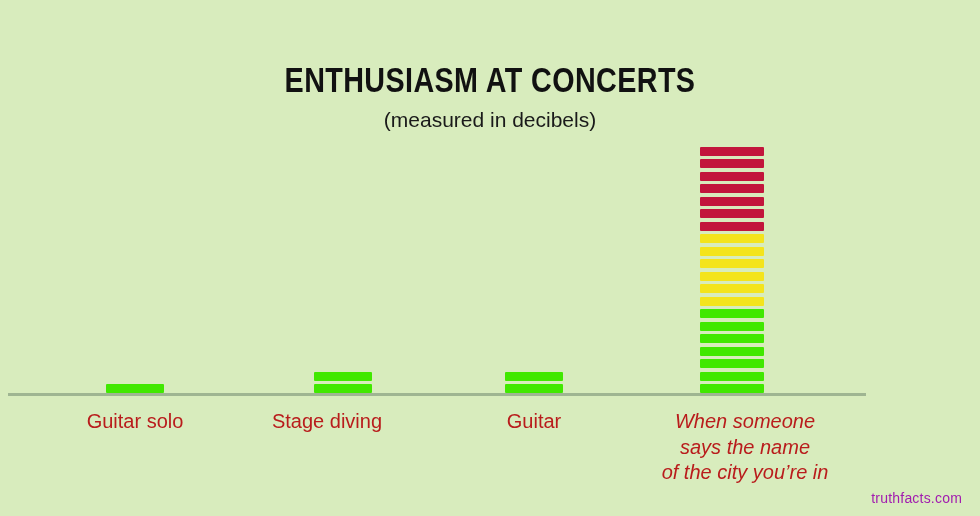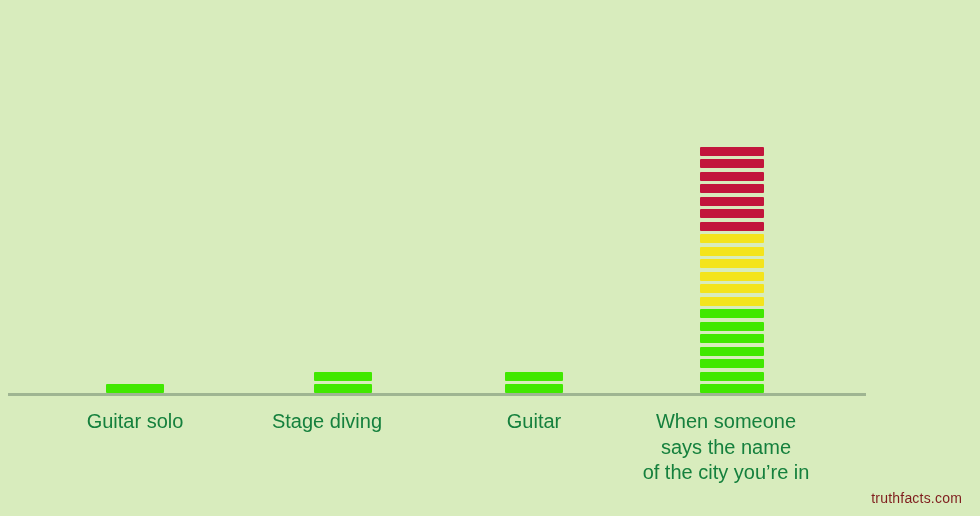--- a/index.html
+++ b/index.html
@@ -92,45 +92,49 @@
   .seg.red    { background: #c2163c; }
 
   
   .cat-label {
     position: absolute;
     top: 409px;
     width: 260px;
     text-align: center;
     font-family: "Liberation Sans", sans-serif;
     font-size: 20px;
-    color: #15803d;
+    color: #b91c1c;
     line-height: 1.28;
     white-space: pre-line;
   }
   .cat-label.c1 { left: 5px; }
   .cat-label.c2 { left: 197px; }
   .cat-label.c3 { left: 404px; }
-  .cat-label.c4 { left: 596px; }
+  .cat-label.c4 { left: 615px; font-style: italic; }
 
   
   .watermark {
     position: absolute;
     right: 18px;
     bottom: 10px;
     font-family: "Liberation Sans", sans-serif;
     font-size: 14px;
-    color: #7f1d1d;
+    color: #a21caf;
     letter-spacing: 0.2px;
   }
 </style>
 </head>
 <body>
 
 <div class="poster">
 
+  <div class="title-block">
+    <div class="chart-title">ENTHUSIASM AT CONCERTS</div>
+    <div class="chart-subtitle">(measured in decibels)</div>
+  </div>
 
   <div class="plot">
 
     <div class="axis-line"></div>
 
     <div class="bar-group g1">
       <div class="seg green"></div>
     </div>
 
     <div class="bar-group g2">

